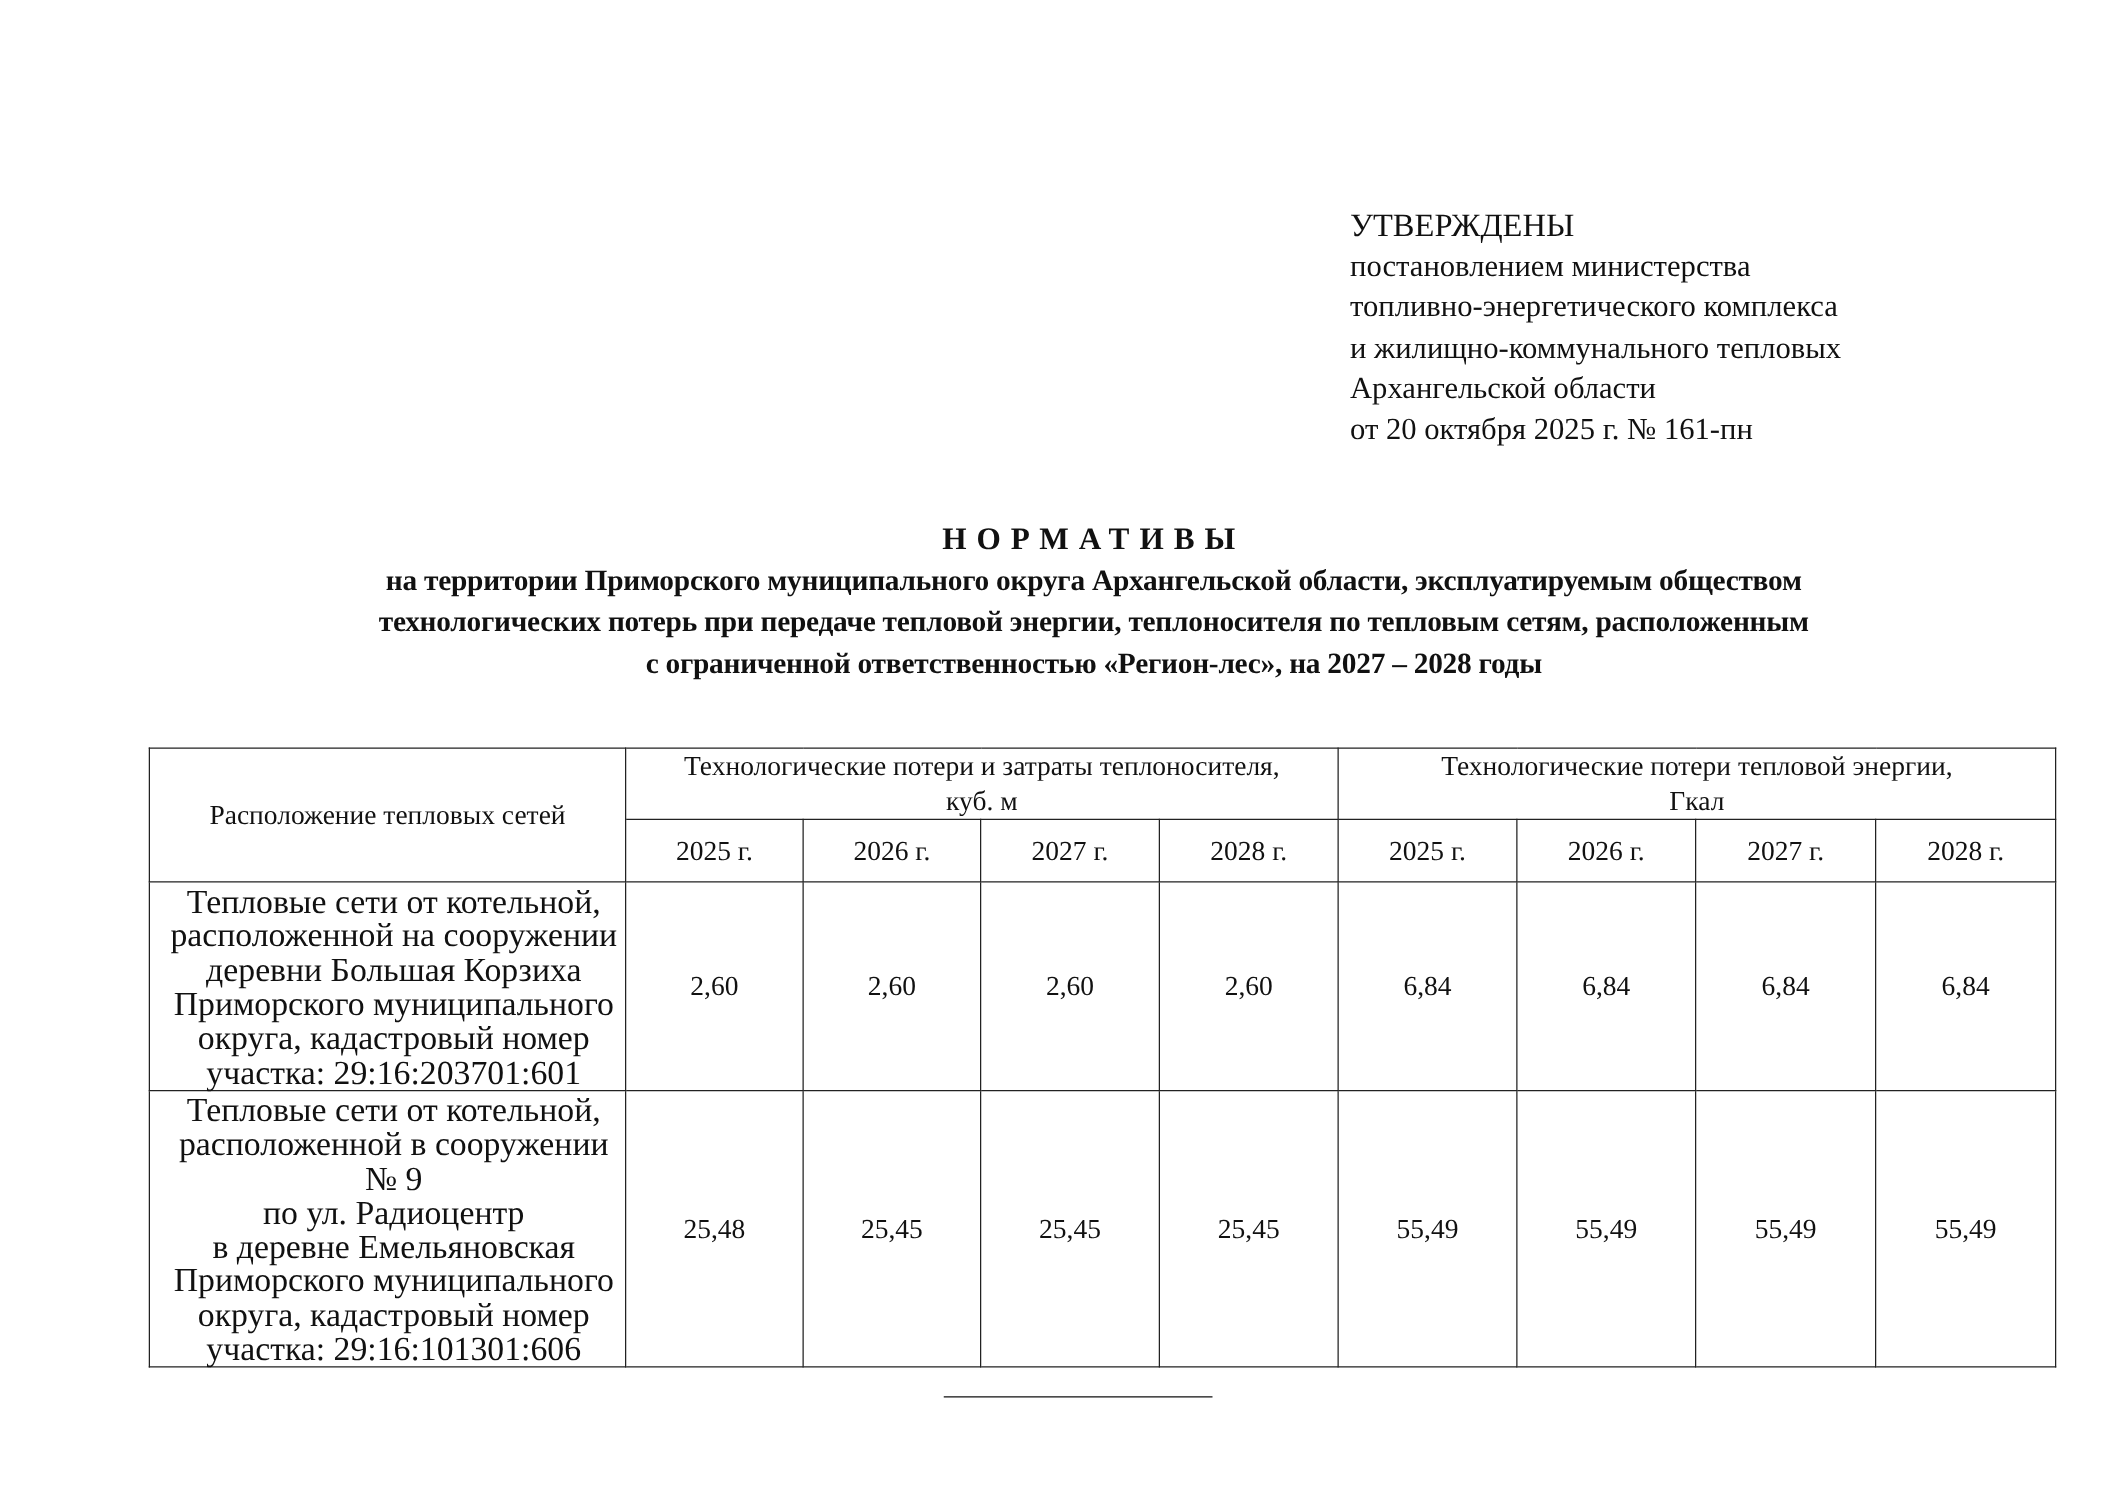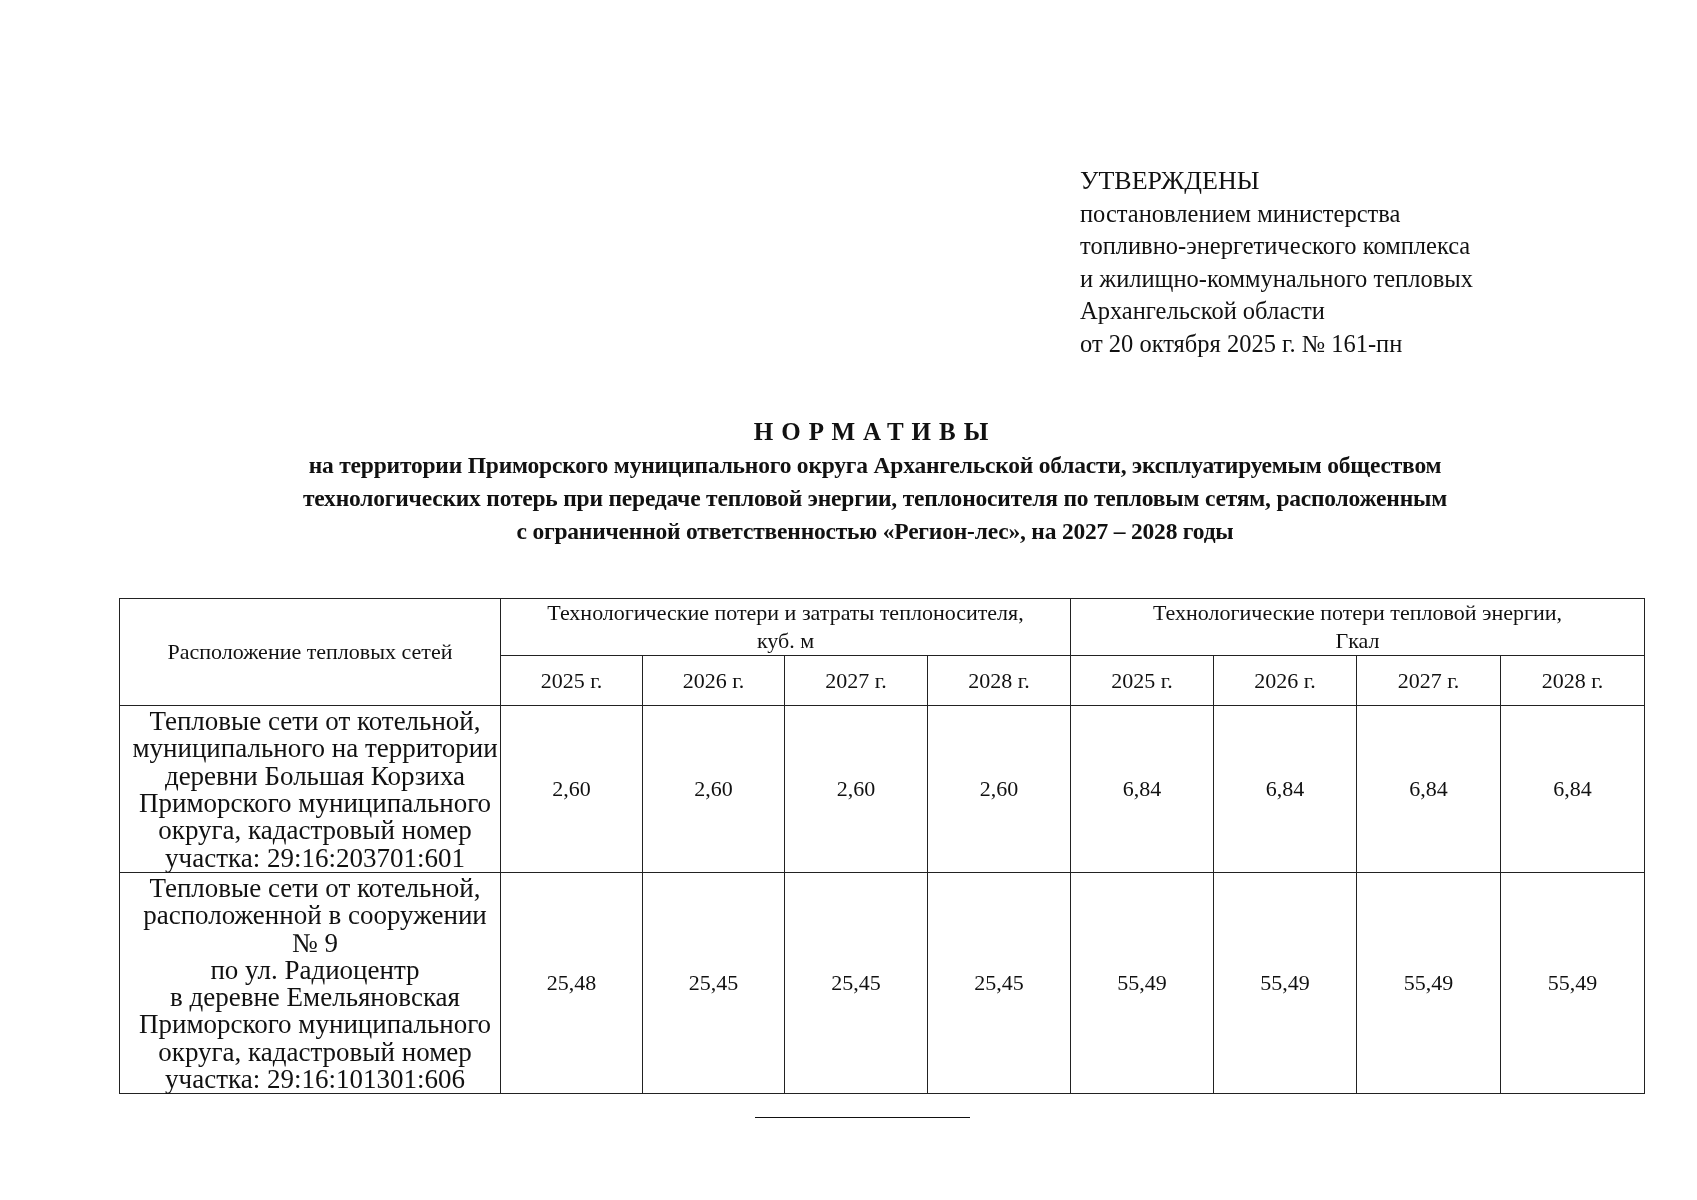--- a/index.html
+++ b/index.html
@@ -97,21 +97,21 @@
       <th class="h-year">2025 г.</th>
       <th class="h-year">2026 г.</th>
       <th class="h-year">2027 г.</th>
       <th class="h-year">2028 г.</th>
     </tr>
   </thead>
   <tbody>
     <tr class="r1">
       <td class="loc">
         <div>Тепловые сети от котельной,</div>
-        <div>муниципального на территории</div>
+        <div>расположенной на сооружении</div>
         <div>деревни Большая Корзиха</div>
         <div>Приморского муниципального</div>
         <div>округа, кадастровый номер</div>
         <div>участка: 29:16:203701:601</div>
       </td>
       <td class="val">2,60</td>
       <td class="val">2,60</td>
       <td class="val">2,60</td>
       <td class="val">2,60</td>
       <td class="val">6,84</td>

